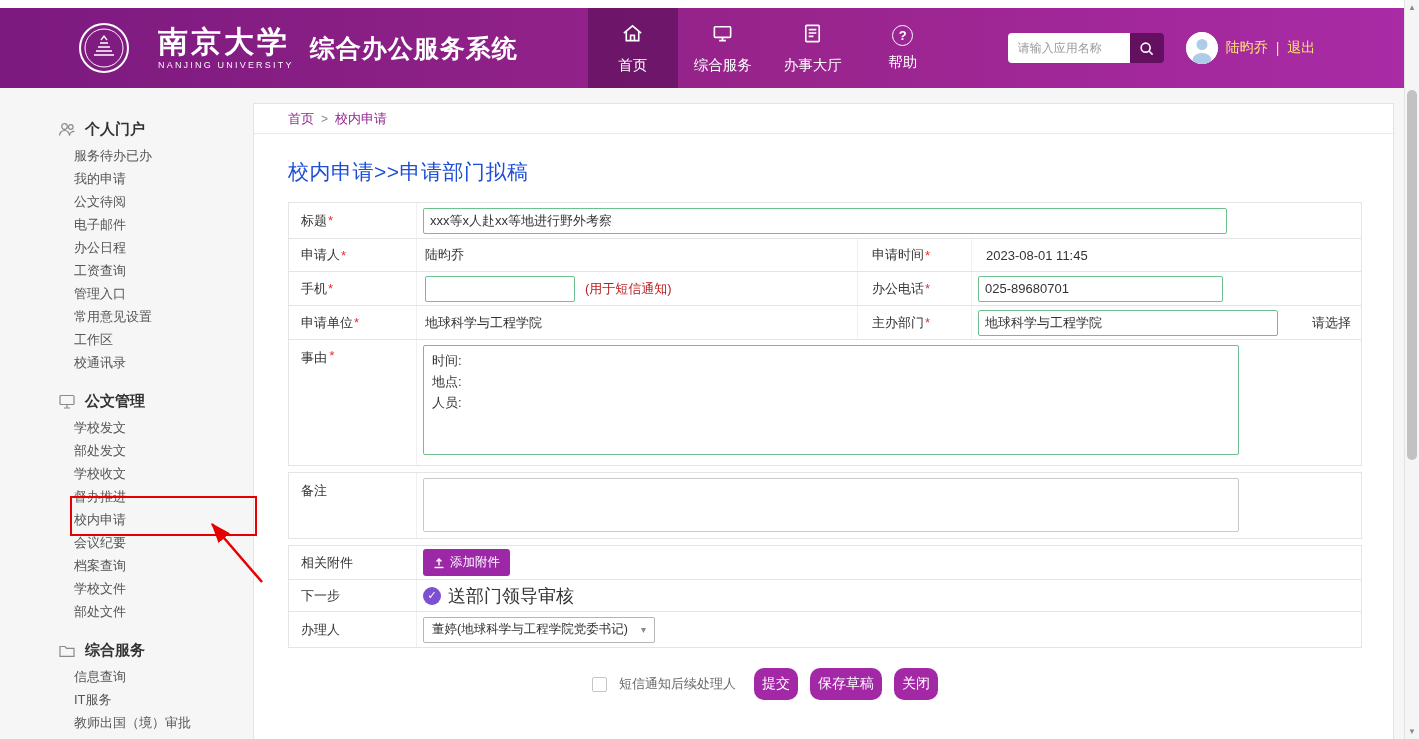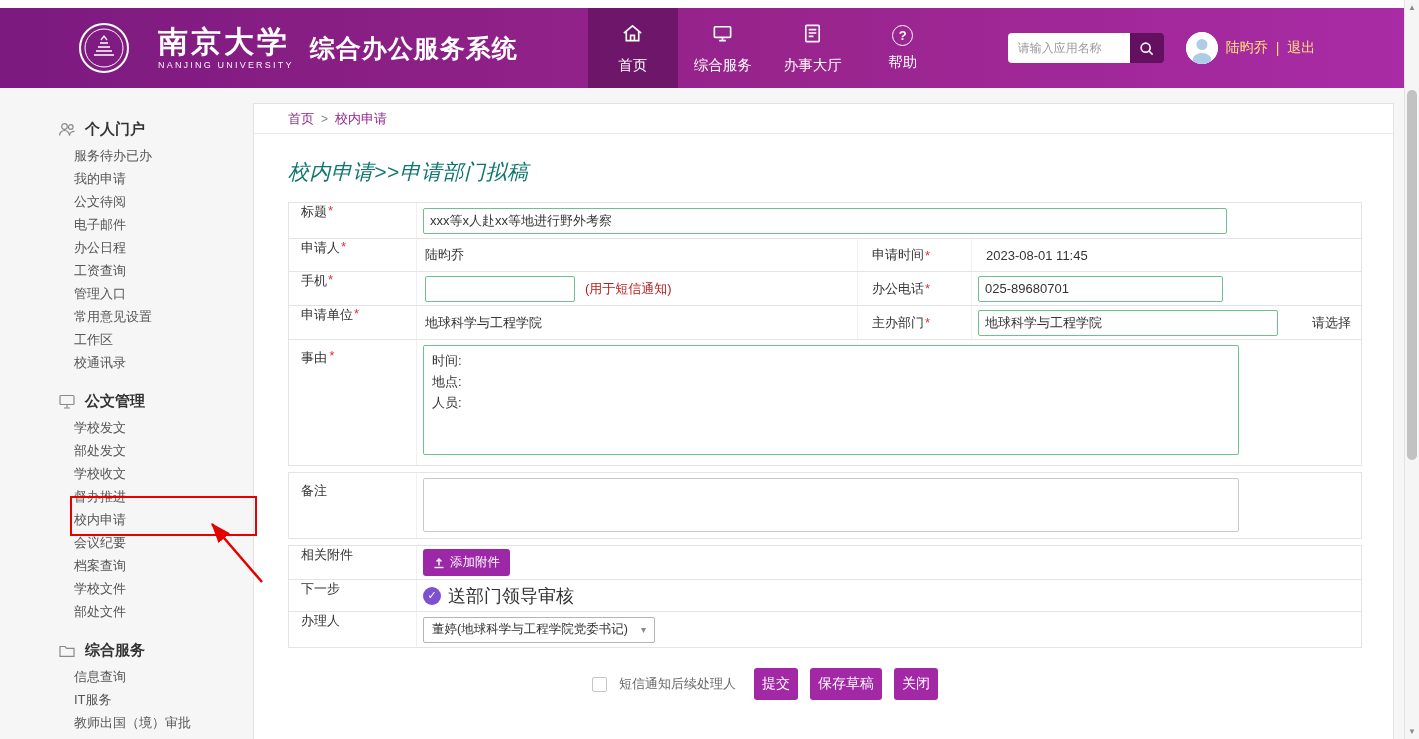--- a/index.html
+++ b/index.html
@@ -43,28 +43,28 @@
 
   
   .red-box { position:absolute; left:70px; top:408px; width:187px; height:40px; border:2px solid #e60000; z-index:6; pointer-events:none; }
   .red-arrow { position:absolute; left:0; top:0; z-index:6; pointer-events:none; }
 
   
   .main-panel { position:absolute; left:253px; top:15px; width:1141px; height:636px; background:#fff; border:1px solid #e3e3e3; border-bottom:none; }
   .breadcrumb { height:30px; display:flex; align-items:center; gap:7px; padding-left:34px; border-bottom:1px solid #eaeaea; font-size:13px; }
   .crumb { color:#93278f; cursor:pointer; text-decoration:none; }
   .crumb-sep { color:#888; font-size:12px; }
-  .page-title { font-size:21px; font-weight:400; color:#0f766e; margin:24px 0 16px 34px; letter-spacing:.5px;font-style:italic; }
+  .page-title { font-size:21px; font-weight:400; color:#1d4ed8; margin:24px 0 16px 34px; letter-spacing:.5px; }
 
   .form-area { margin-left:34px; width:1074px; }
   .ftable { border:1px solid #e4e4e4; border-bottom:none; margin-bottom:6px; background:#fff; }
   .ftable.last { margin-bottom:0; }
   .frow { display:flex; border-bottom:1px solid #e4e4e4; }
   .h36{height:36px} .h33{height:33px} .h34{height:34px} .h32{height:32px} .h126{height:126px} .h66{height:66px}
-  .flabel { width:128px; padding-left:12px; display:flex; align-items:flex-start; font-size:13px; color:#333; border-right:1px solid #f0f0f0; flex:none; }
+  .flabel { width:128px; padding-left:12px; display:flex; align-items:center; font-size:13px; color:#333; border-right:1px solid #f0f0f0; flex:none; }
   .flabel2 { width:115px; padding-left:14px; display:flex; align-items:center; font-size:13px; color:#333; border-left:1px solid #f0f0f0; border-right:1px solid #f0f0f0; flex:none; }
   .fv1 { width:440px; display:flex; align-items:center; padding-left:8px; font-size:13px; color:#333; flex:none; }
   .fv2 { flex:1; display:flex; align-items:center; padding-left:6px; font-size:13px; color:#333; }
   .fvfull { flex:1; display:flex; align-items:center; padding-left:6px; }
   .talign { align-items:flex-start; padding-top:9px;font-family:Liberation Mono, monospace; }
   .talign-v { align-items:flex-start; padding-top:5px; }
   .req { color:#e03131; margin-left:1px; }
   .padl { padding-left:14px; }
 
   .inp { height:26px; border:1px solid #b9b9b9; border-radius:2px; font-size:13px; padding:0 6px; color:#333; font-family:inherit; outline:none; background:#fff; }
@@ -77,21 +77,21 @@
 
   .attach-btn { display:flex; align-items:center; gap:5px; background:#9c28a8; color:#fff; border:none; border-radius:3px; font-size:12.5px; padding:5px 10px; cursor:pointer; font-family:inherit; }
   .check-circle { width:18px; height:18px; border-radius:50%; background:#7d4fd1; color:#fff; display:flex; align-items:center; justify-content:center; font-size:11px; flex:none; cursor:pointer; }
   .next-label { margin-left:7px; font-size:18px; color:#333; }
   .select { width:232px; height:26px; border:1px solid #b5b5b5; border-radius:2px; display:flex; align-items:center; padding:0 8px; font-size:12.5px; color:#333; cursor:pointer; background:#fff; }
   .select .arr { margin-left:auto; color:#888; font-size:10px; }
 
   .footer-actions { display:flex; align-items:center; justify-content:center; gap:12px; margin-top:20px; width:1074px; transform:translateX(-60px); }
   .cb { width:15px; height:15px; border:1px solid #c5c5c5; background:#fff; display:inline-block; border-radius:2px; cursor:pointer; flex:none; }
   .cb-label { font-size:13px; color:#666; margin-right:6px; }
-  .btn { background:#a228a6; color:#fff; border:none; border-radius:3px; font-size:14px; padding:7px 8px; cursor:pointer; font-family:inherit; }
+  .btn { background:#a228a6; color:#fff; border:none; border-radius:10px; font-size:14px; padding:7px 8px; cursor:pointer; font-family:inherit; }
 
   
   .scrollbar { position:absolute; right:0; top:0; width:15px; height:739px; background:#f5f5f5; border-left:1px solid #e3e3e3; z-index:10; }
   .sb-arrow { position:absolute; top:3px; left:0; right:0; text-align:center; font-size:8px; color:#8a8a8a; cursor:pointer; }
   .sb-arrow.down { top:auto; bottom:3px; }
   .sb-thumb { position:absolute; left:2px; top:90px; width:10px; height:370px; background:#c2c2c2; border-radius:6px; cursor:pointer; }
 </style>
 </head>
 <body>
 

